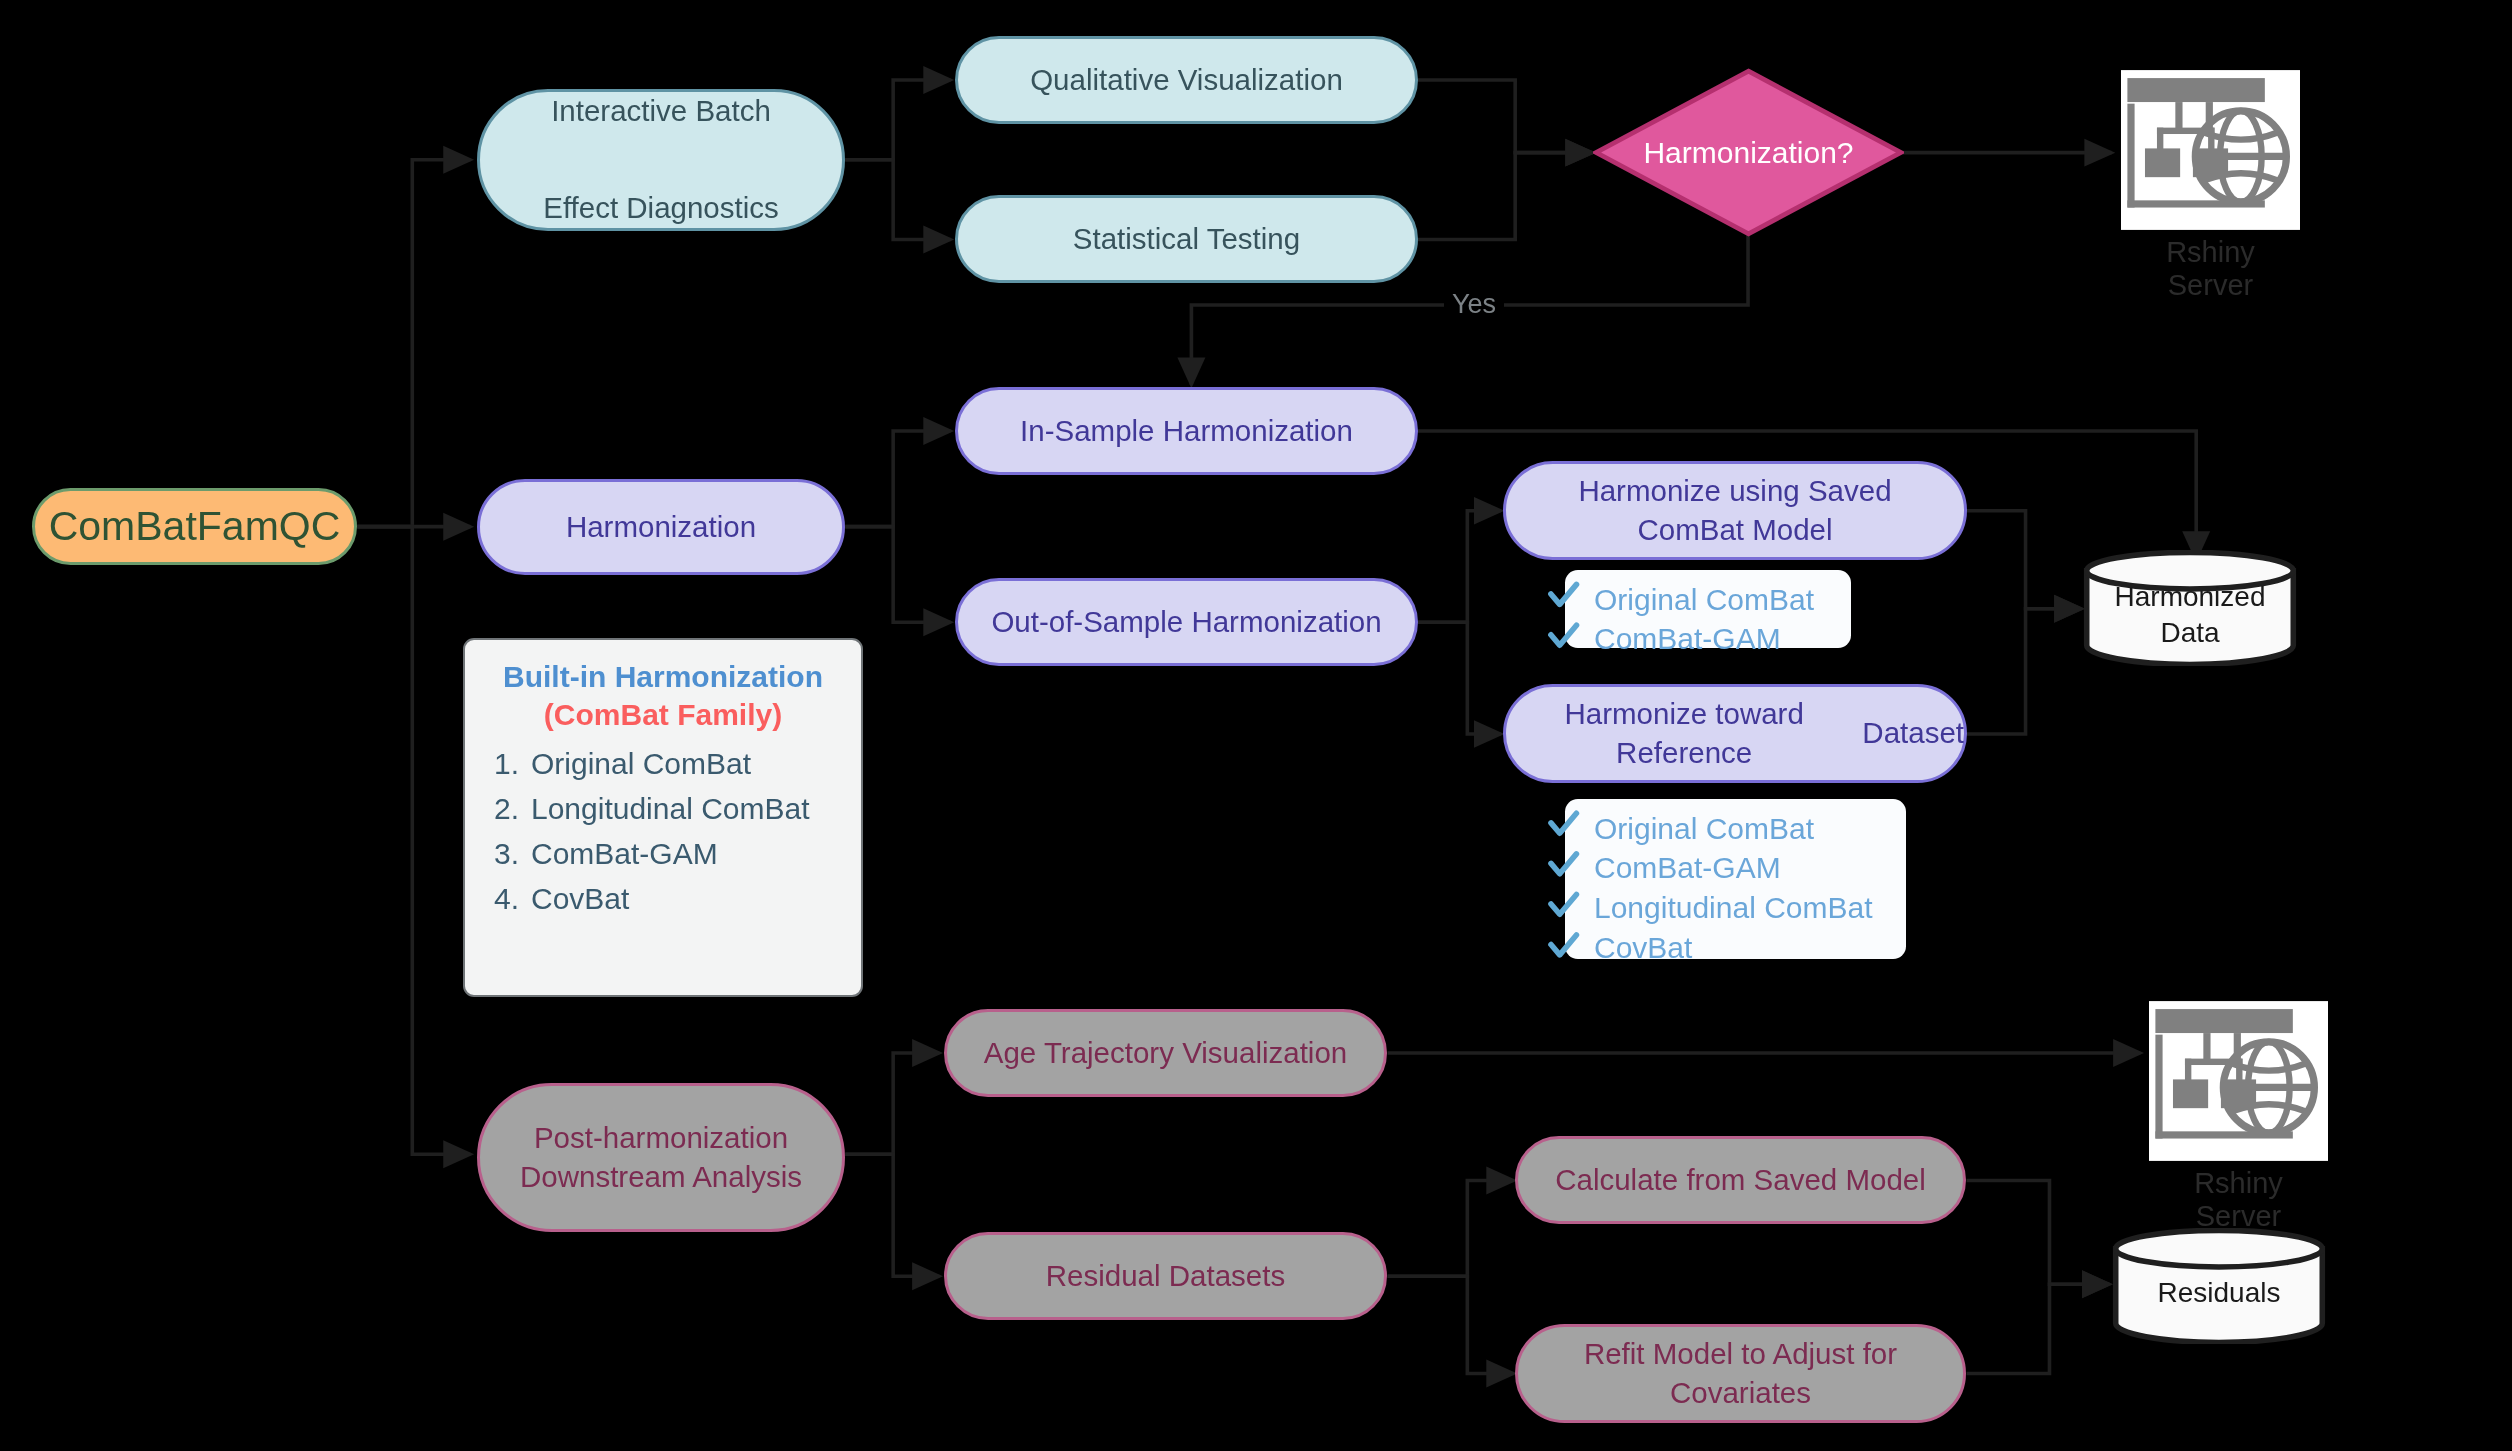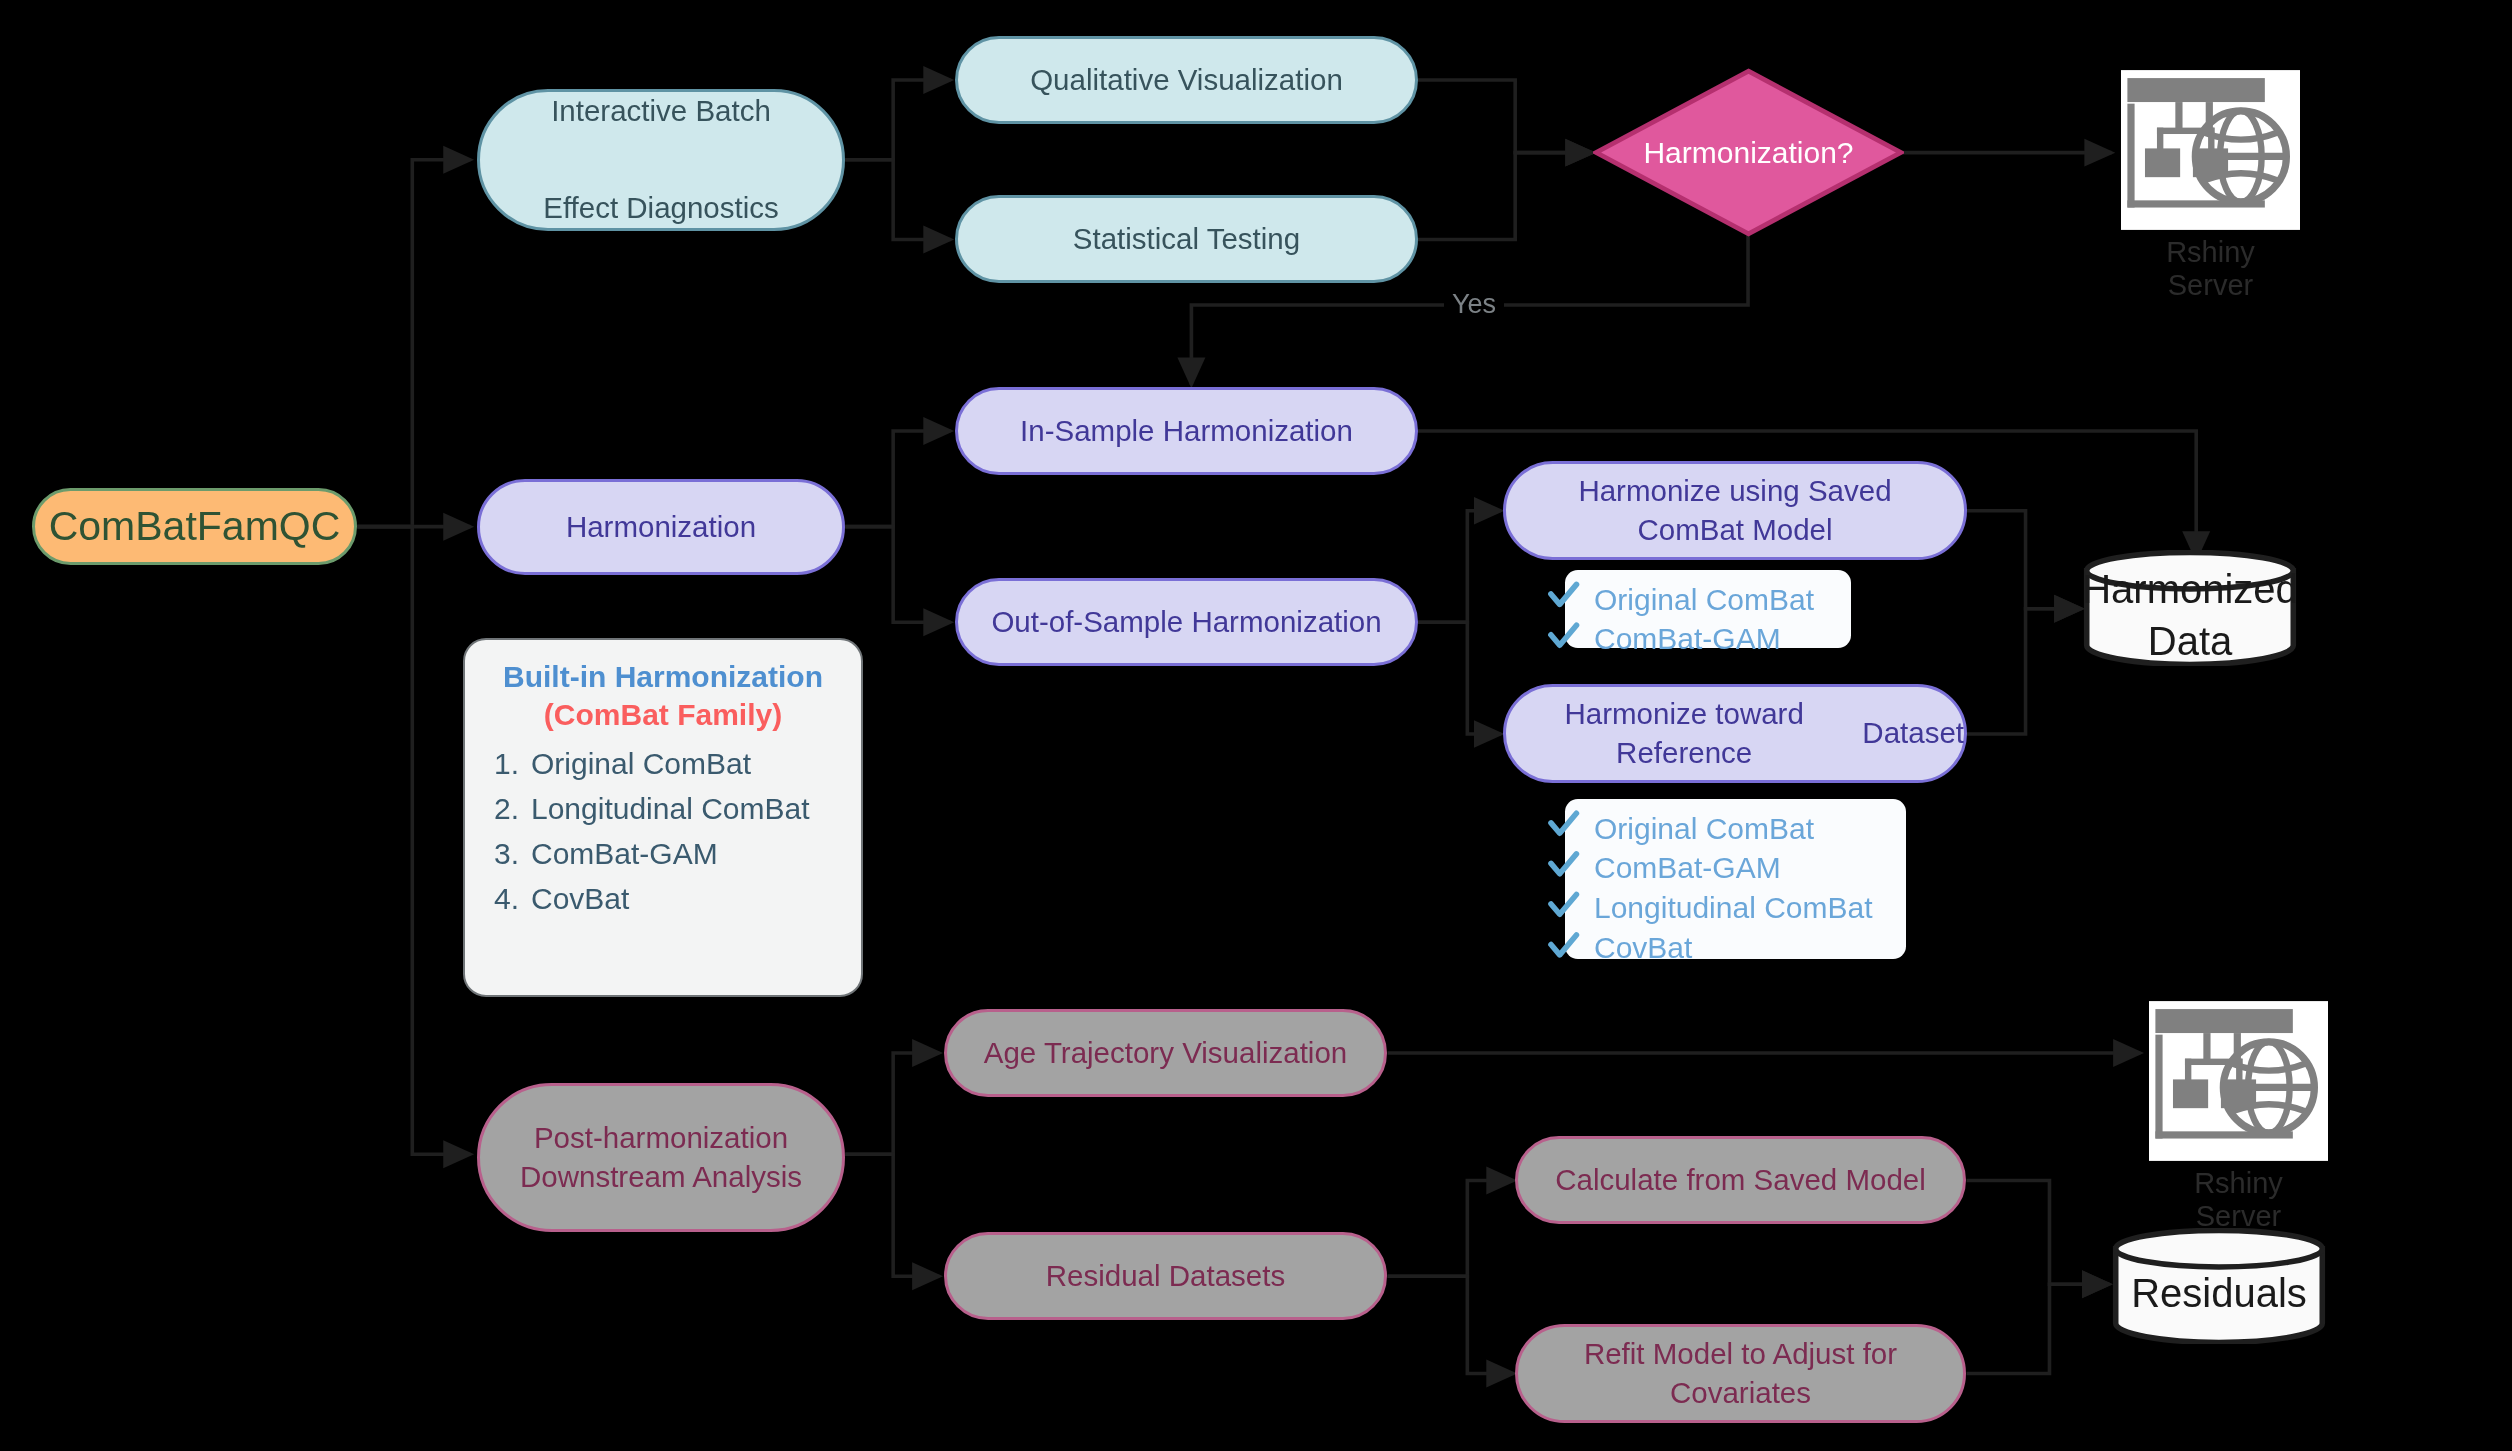--- a/index.html
+++ b/index.html
@@ -22,26 +22,26 @@
   
   .diamond{position:absolute;}
   .diamond .dtxt{position:absolute;left:0;top:0;width:100%;height:100%;
                  display:flex;align-items:center;justify-content:center;
                  color:#ffffff;font-size:30px;}
 
   
   .cyl{position:absolute;}
   .cyl .ctxt{position:absolute;left:0;top:0;width:100%;height:100%;
              display:flex;align-items:center;justify-content:center;
-             text-align:center;color:#1a1a1a;font-size:40px;line-height:1.3;
+             text-align:center;color:#1a1a1a;font-size:28px;line-height:1.3;
              padding-top:14.4px;box-sizing:border-box;}
 
   
   .notebox{position:absolute;background:#f3f4f4;border:2.4px solid #6f7477;
-           border-radius:23px;box-sizing:border-box;padding:17.5px 21px;}
+           border-radius:11px;box-sizing:border-box;padding:17.5px 21px;}
   .note-t1{color:#4e8fd0;font-size:30px;font-weight:bold;text-align:center;
            line-height:1.28;}
   .note-t2{color:#fa5e5e;font-size:30px;font-weight:bold;text-align:center;
            line-height:1.28;margin-bottom:8px;}
   .note-li{color:#3a5a6e;font-size:30px;line-height:1.0;display:flex;
            margin:15px 0 0 8px;}
   .note-li .num{width:37px;flex:0 0 37px;}
 
   
   .checkbox{position:absolute;background:#fafcfe;border-radius:12.8px;

